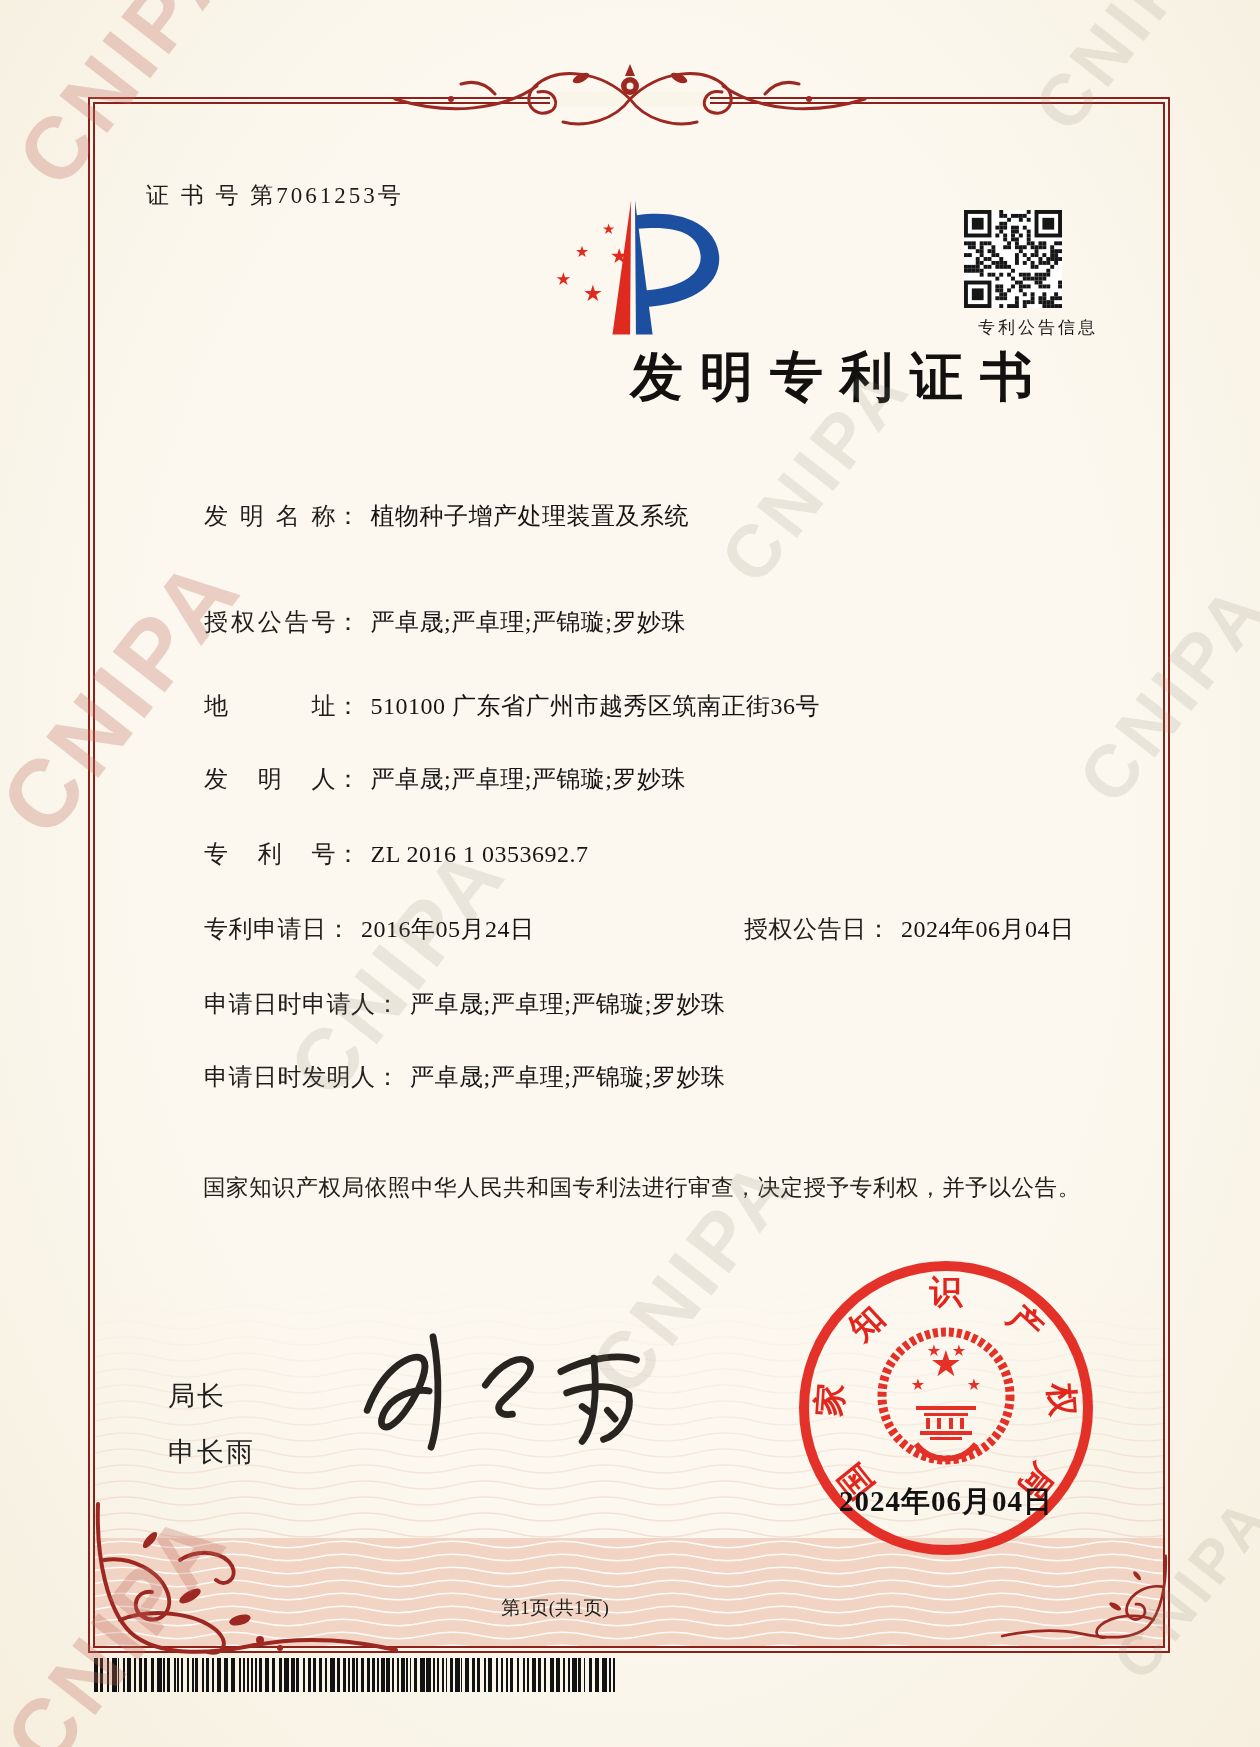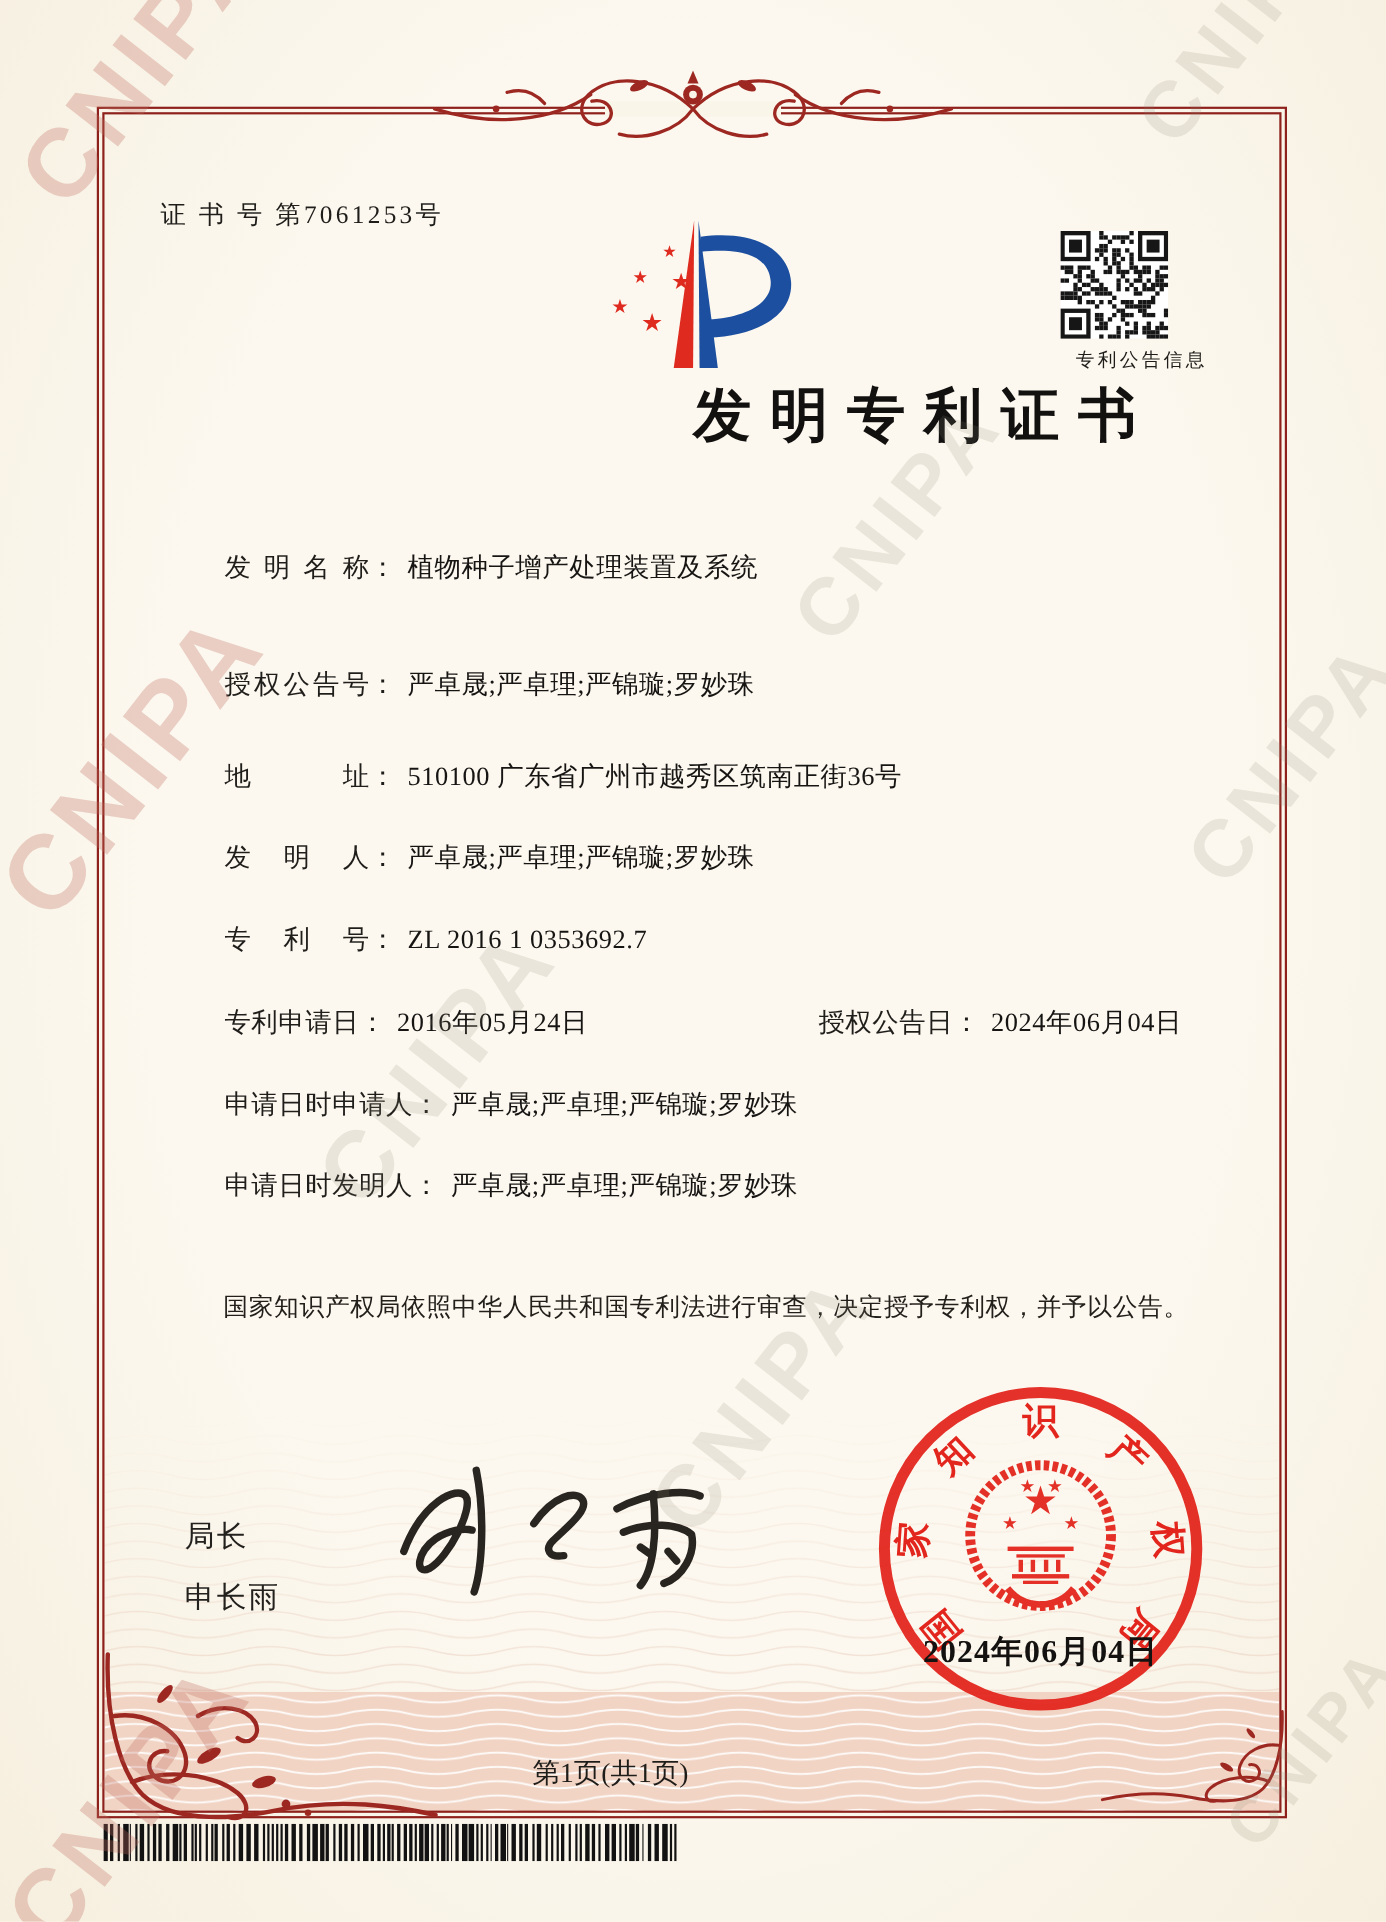--- a/index.html
+++ b/index.html
@@ -41,21 +41,21 @@
   .sig-label{position:absolute;left:168px;font-size:27px;letter-spacing:2px;
              font-family:"Liberation Sans","DejaVu Sans",sans-serif;color:#23211e;}
   .signature{position:absolute;left:340px;top:1315px;}
   .seal{position:absolute;left:796px;top:1256px;}
   .seal-char{font:700 33px "Liberation Serif","DejaVu Serif",serif;fill:var(--seal_red);
              text-anchor:middle;dominant-baseline:middle;}
   .seal-date{font:600 29px "Liberation Serif","DejaVu Serif",serif;fill:#141210;
              text-anchor:middle;letter-spacing:1px;}
   .red-f{fill:var(--seal_red);}
   .red-s{stroke:var(--seal_red);fill:none;}
-  .footer-page{position:absolute;left:410px;top:1595px;width:290px;text-align:center;font-size:25px;}
+  .footer-page{position:absolute;left:410px;top:1595px;width:290px;text-align:center;font-size:19px;}
   .waves-top{position:absolute;left:95px;top:1285px;opacity:.45;}
   .band{position:absolute;left:95px;top:1538px;}
   .barcode{position:absolute;left:94px;top:1658px;}
   .corner-orn{position:absolute;}
 </style>
 </head>
 <body>
 
 <div class="page">
 

